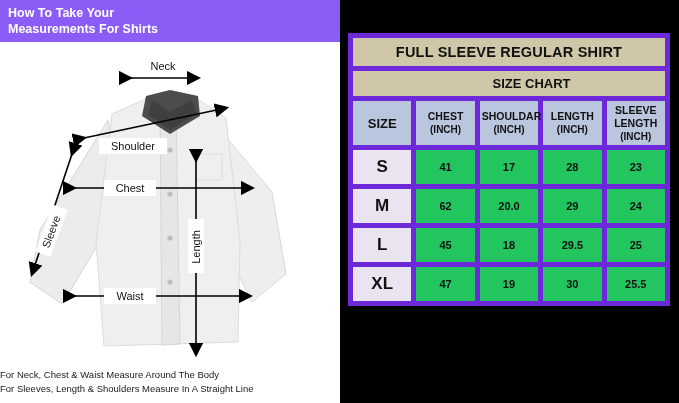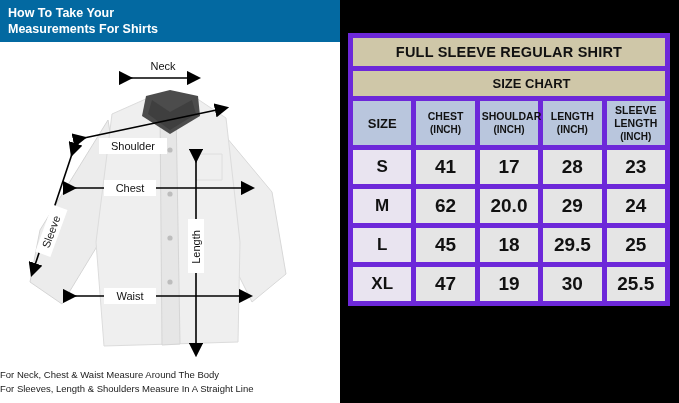--- a/index.html
+++ b/index.html
@@ -28,21 +28,21 @@
     width: 340px;
     height: 403px;
     background: #ffffff;
   }
   .title-bar {
     position: absolute;
     left: 0;
     top: 0;
     width: 340px;
     height: 42px;
-    background: #0369a1;
+    background: #8b5cf6;
     color: #ffffff;
     font-weight: bold;
     font-size: 12.5px;
     line-height: 16px;
     padding: 5px 0 16px 8px;
     box-sizing: border-box;
   }
   .title-line {
     display: block;
     white-space: nowrap;
@@ -114,23 +114,23 @@
     font-size: 10.5px;
     font-weight: bold;
     height: 44px;
     line-height: 13px;
     padding: 0 2px;
   }
   .hdr-cols td.size-col {
     font-size: 13px;
   }
   .data-row td {
-    background: #e5e5e5;
+    background: #22c55e;
     height: 32px;
-    font-size: 19px;
+    font-size: 11px;
     font-weight: bold;
   }
   .data-row td.size-cell {
     background: #e9e4f0;
     font-size: 17px;
   }
   .unit {
     display: block;
     font-size: 10px;
     font-weight: bold;

